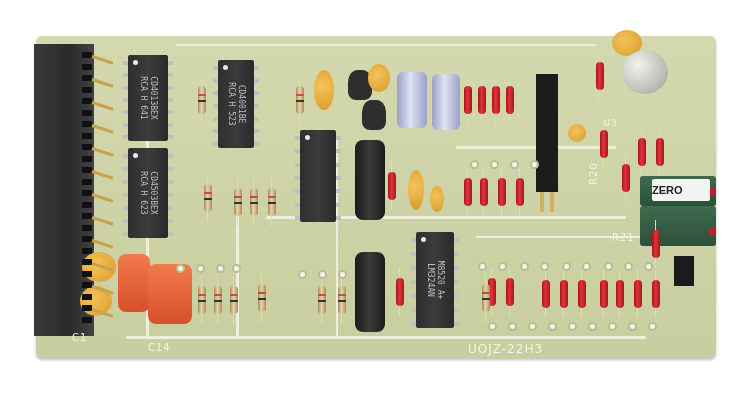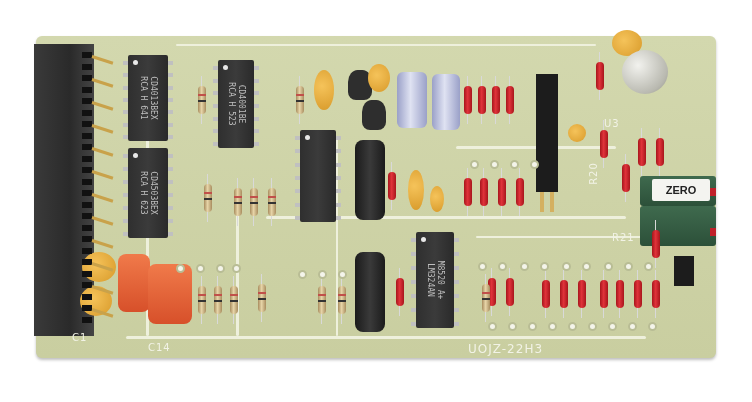--- a/index.html
+++ b/index.html
@@ -21,21 +21,21 @@
   .res.tan{background:linear-gradient(90deg,#a88c5e,#e7d5a8 45%,#a88c5e);}
   .res .band{position:absolute;left:0;width:100%;height:2px;}
   .wire{position:absolute;width:1px;background:#d9d9d9;}
   .cap-y{position:absolute;background:radial-gradient(circle at 40% 40%,#f5c35a,#d89a2a);border-radius:50%;}
   .cap-o{position:absolute;background:linear-gradient(180deg,#f07a4a,#d7502a);border-radius:8px;}
   .trans{position:absolute;background:#2e2e2e;border-radius:40% 40% 8px 8px;}
   .tant{position:absolute;background:linear-gradient(90deg,#1b1b1b,#3a3a3a 50%,#1b1b1b);border-radius:8px;}
   .elec{position:absolute;background:linear-gradient(90deg,#9aa0c8,#dfe2f2 45%,#9aa0c8);border-radius:6px;}
   .silk{position:absolute;color:#f2f3e6;font-family:"DejaVu Sans",sans-serif;font-size:10px;letter-spacing:1px;}
   .pot{position:absolute;background:linear-gradient(180deg,#3f6a4e,#2c5039);border-radius:3px;}
-  .pot .face{position:absolute;right:6px;top:3px;width:58px;height:22px;background:#f4f4f0;border-radius:2px;color:#222;font-weight:bold;font-size:11px;text-align:center;line-height:22px;}
+  .pot .face{position:absolute;right:6px;top:3px;width:58px;height:22px;background:#f4f4f0;border-radius:2px;color:#222;font-weight:bold;font-size:11px;text-align:left;line-height:22px;}
   .pot .knob{position:absolute;right:0;top:12px;width:6px;height:8px;background:#c0202a;}
   .hdr{position:absolute;background:#1c1c1c;}
   .can{position:absolute;border-radius:50%;background:radial-gradient(circle at 35% 35%,#f2f2ee,#b9b9b0 70%,#8e8e86);}
 </style>
 </head>
 <body>
 
 <div class="board">
 
   <div class="trace" style="left:90px;top:300px;width:520px;height:3px;"></div>
@@ -103,21 +103,21 @@
 </div>
 <div class="pot" style="left:640px;top:206px;width:76px;height:40px;">
   <div class="knob" style="top:22px;"></div>
 </div>
 
 <div class="hdr" style="left:674px;top:256px;width:20px;height:30px;"></div>
 
 <div class="silk" style="left:468px;top:342px;font-size:12px;">UOJZ-22H3</div>
 <div class="silk" style="left:72px;top:332px;">C1</div>
 <div class="silk" style="left:148px;top:342px;">C14</div>
-<div class="silk" style="left:604px;top:118px;">U3</div>
+<div class="silk" style="left:604px;top:118px;font-family:Liberation Mono, monospace;">U3</div>
 <div class="silk" style="left:582px;top:168px;transform:rotate(-90deg);">R20</div>
 <div class="silk" style="left:612px;top:232px;text-align:right;">R21</div>
 
 <div id="parts">
     <div class="conn-slot" style="left: 82px; top: 52px; width: 10px; height: 6px; position: absolute; background: rgb(17, 17, 17);"></div>
     <div class="conn-pin" style="left: 92px; top: 55px;"></div>
     <div class="conn-slot" style="left: 82px; top: 63.5px; width: 10px; height: 6px; position: absolute; background: rgb(17, 17, 17);"></div>
     <div class="conn-slot" style="left: 82px; top: 75px; width: 10px; height: 6px; position: absolute; background: rgb(17, 17, 17);"></div>
     <div class="conn-pin" style="left: 92px; top: 78px;"></div>
     <div class="conn-slot" style="left: 82px; top: 86.5px; width: 10px; height: 6px; position: absolute; background: rgb(17, 17, 17);"></div>

